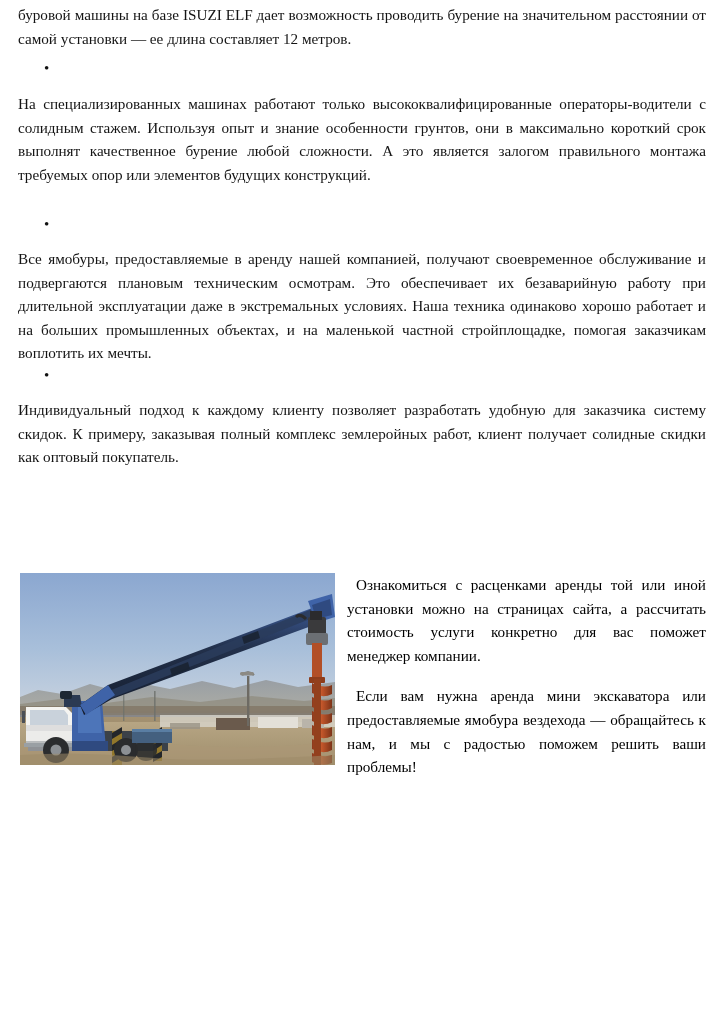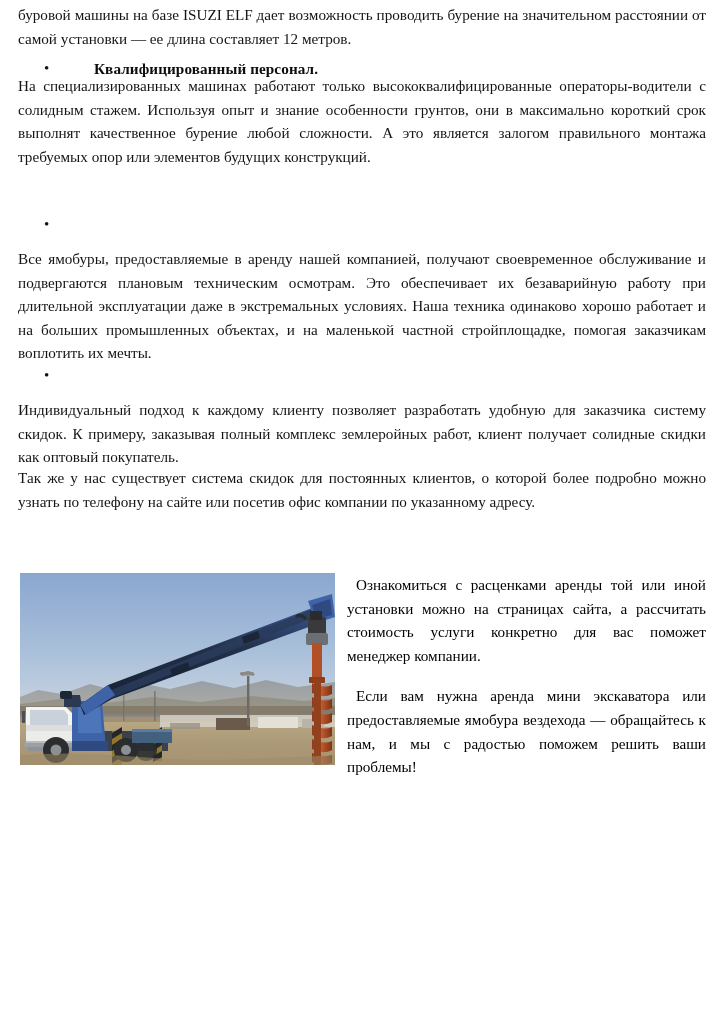--- a/index.html
+++ b/index.html
@@ -98,35 +98,33 @@
 </style>
 </head>
 <body>
 
 <div class="page">
 
   <div class="para" style="top:3px;">буровой машины на базе ISUZI ELF дает возможность проводить бурение на значительном расстоянии от самой установки — ее длина составляет 12 метров.</div>
 
   <div class="bullet-row" style="top:57px;">
     <span class="bullet-dot">•</span>
-    <span class="bullet-text">Квалифицированный персонал.</span>
-  </div>
-  <div class="para" style="top:74px;">На специализированных машинах работают только высококвалифицированные операторы-водители с солидным стажем. Используя опыт и знание особенности грунтов, они в максимально короткий срок выполнят качественное бурение любой сложности. А это является залогом правильного монтажа требуемых опор или элементов будущих конструкций.</div>
+  </div>
+  <div class="para" style="top:92px;">На специализированных машинах работают только высококвалифицированные операторы-водители с солидным стажем. Используя опыт и знание особенности грунтов, они в максимально короткий срок выполнят качественное бурение любой сложности. А это является залогом правильного монтажа требуемых опор или элементов будущих конструкций.</div>
 
   <div class="bullet-row" style="top:213px;">
     <span class="bullet-dot">•</span>
   </div>
   <div class="para" style="top:247px;">Все ямобуры, предоставляемые в аренду нашей компанией, получают своевременное обслуживание и подвергаются плановым техническим осмотрам. Это обеспечивает их безаварийную работу при длительной эксплуатации даже в экстремальных условиях. Наша техника одинаково хорошо работает и на больших промышленных объектах, и на маленькой частной стройплощадке, помогая заказчикам воплотить их мечты.</div>
 
   <div class="bullet-row" style="top:364px;">
     <span class="bullet-dot">•</span>
   </div>
   <div class="para" style="top:398px;">Индивидуальный подход к каждому клиенту позволяет разработать удобную для заказчика систему скидок. К примеру, заказывая полный комплекс землеройных работ, клиент получает солидные скидки как оптовый покупатель.</div>
 
-  <div class="para" style="top:466px;">Так же у нас существует система скидок для постоянных клиентов, о которой более подробно можно узнать по телефону на сайте или посетив офис компании по указанному адресу.</div>
 
   <div class="photo">
     <svg width="315" height="192" viewBox="0 0 315 192" xmlns="http://www.w3.org/2000/svg">
       <defs>
         <linearGradient id="sky" x1="0" y1="0" x2="0" y2="1">
           <stop offset="0%" stop-color="#8ba7d0"></stop>
           <stop offset="55%" stop-color="#a8bfda"></stop>
           <stop offset="100%" stop-color="#c9d3df"></stop>
         </linearGradient>
         <linearGradient id="hillg" x1="0" y1="0" x2="0" y2="1">

